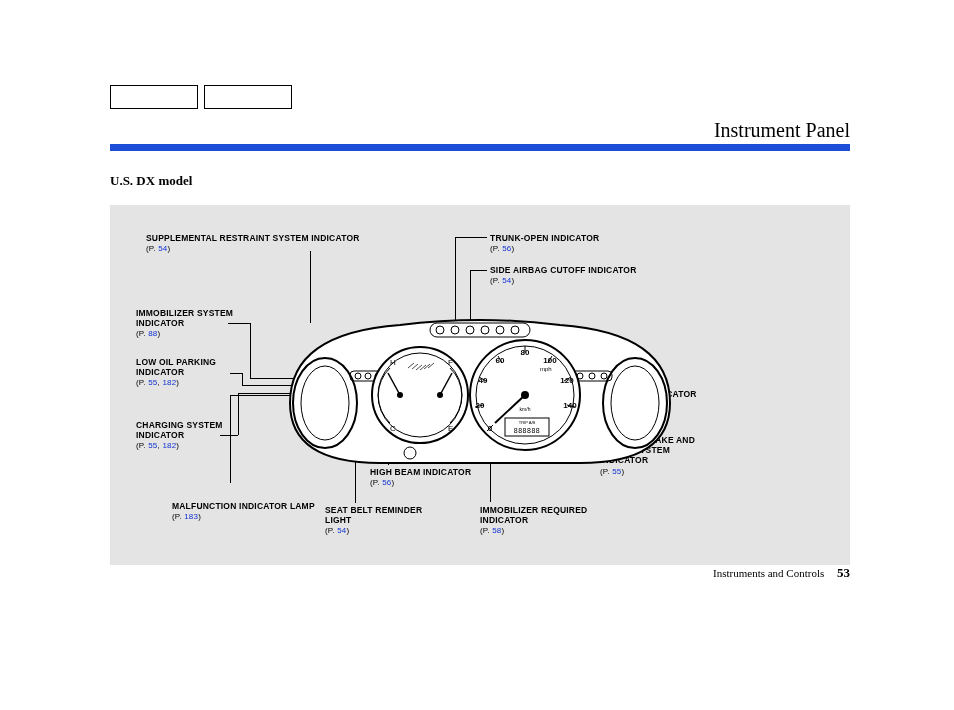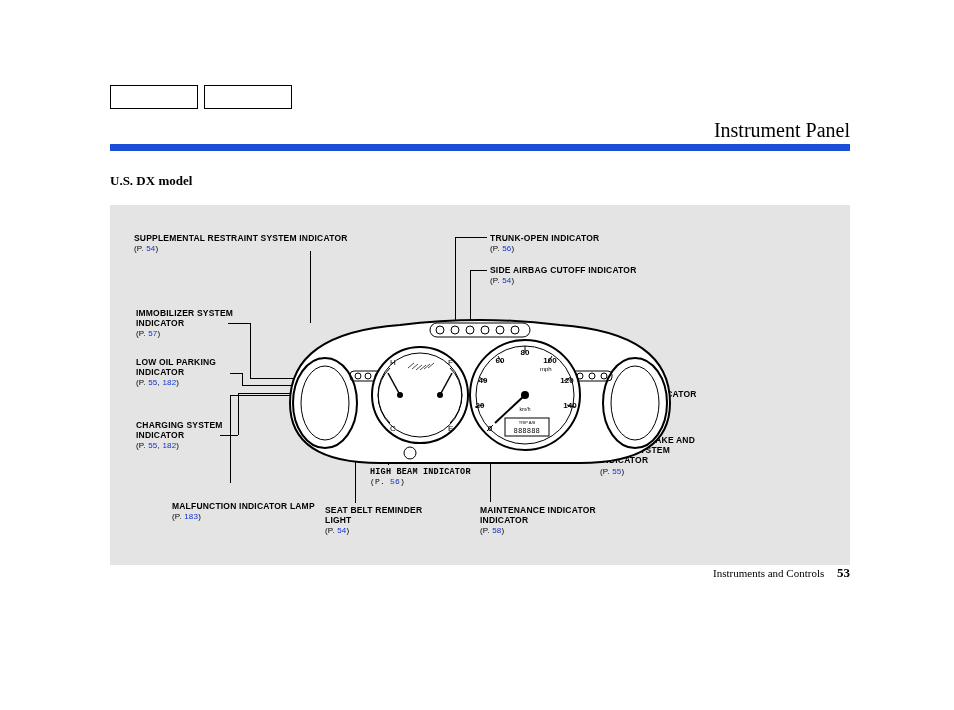--- a/index.html
+++ b/index.html
@@ -91,28 +91,28 @@
   <div class="tabs">
     <div class="tab"></div>
     <div class="tab"></div>
   </div>
 
   <div class="title">Instrument Panel</div>
   <div class="subtitle">U.S. DX model</div>
 
   <div class="diagram-area">
 
-    <div class="callout" style="left:24px; top:28px; width:240px;">
+    <div class="callout" style="left:36px; top:28px; width:240px;">
       <span>SUPPLEMENTAL RESTRAINT SYSTEM INDICATOR</span><br>
       <span class="pref">(P. <a href="#">54</a>)</span>
     </div>
 
     <div class="callout" style="left:26px; top:103px; width:120px;">
       <span>IMMOBILIZER SYSTEM INDICATOR</span><br>
-      <span class="pref">(P. <a href="#">57</a>)</span>
+      <span class="pref">(P. <a href="#">88</a>)</span>
     </div>
 
     <div class="callout" style="left:26px; top:152px; width:120px;">
       <span>LOW OIL PARKING INDICATOR</span><br>
       <span class="pref">(P. <a href="#">55</a>, <a href="#">182</a>)</span>
     </div>
 
     <div class="callout" style="left:26px; top:215px; width:120px;">
       <span>CHARGING SYSTEM INDICATOR</span><br>
       <span class="pref">(P. <a href="#">55</a>, <a href="#">182</a>)</span>
@@ -121,27 +121,27 @@
     <div class="callout" style="left:46px; top:296px; width:170px;margin-left:16px;">
       <span>MALFUNCTION INDICATOR LAMP</span><br>
       <span class="pref">(P. <a href="#">183</a>)</span>
     </div>
 
     <div class="callout" style="left:215px; top:300px; width:100px;">
       <span>SEAT BELT REMINDER LIGHT</span><br>
       <span class="pref">(P. <a href="#">54</a>)</span>
     </div>
 
-    <div class="callout" style="left:260px; top:262px; width:130px;font-family:Liberation Mono, monospace;">
+    <div class="callout" style="left:260px; top:262px; width:130px;">
       <span>HIGH BEAM INDICATOR</span><br>
       <span class="pref">(P. <a href="#">56</a>)</span>
     </div>
 
     <div class="callout" style="left:370px; top:300px; width:140px;">
-      <span>MAINTENANCE INDICATOR INDICATOR</span><br>
+      <span>IMMOBILIZER REQUIRED INDICATOR</span><br>
       <span class="pref">(P. <a href="#">58</a>)</span>
     </div>
 
     <div class="callout" style="left:380px; top:28px; width:160px;">
       <span>TRUNK-OPEN INDICATOR</span><br>
       <span class="pref">(P. <a href="#">56</a>)</span>
     </div>
 
     <div class="callout" style="left:380px; top:60px; width:200px;">
       <span>SIDE AIRBAG CUTOFF INDICATOR</span><br>

